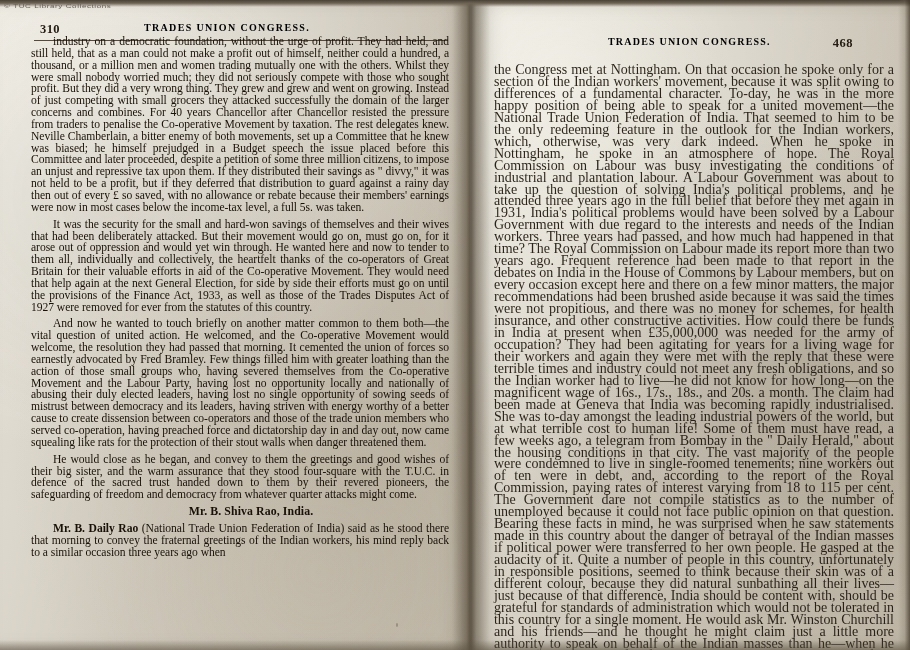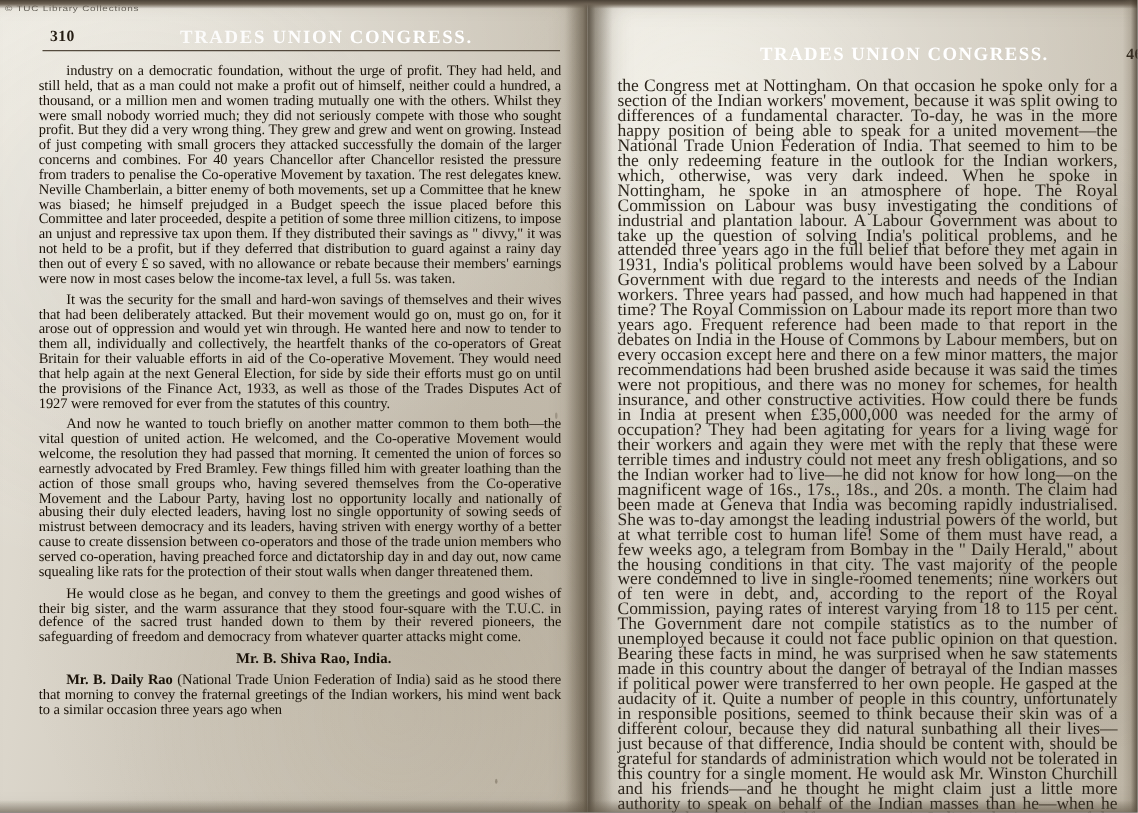--- a/index.html
+++ b/index.html
@@ -104,23 +104,23 @@
   }
   .head-left  { left: 40px;  top: 22px; width: 404px; }
   .head-right { left: 608px; top: 36px; width: 272px; }
 
   .folio {
     font-size: 12.5px;
     letter-spacing: 0.4px;
     color: #241c12;
   }
   .runtitle {
-    font-size: 15px;
+    font-size: 10px;
     letter-spacing: 1.35px;
-    color: #ffffff;
+    color: #000000;
   }
   .head-left .runtitle  { margin-left: 84px; }
   .head-right .folio    { margin-left: 62px; }
   .head-right .runtitle { letter-spacing: 1.2px; }
 
   .rule {
     position: absolute;
     height: 1px;
     background: #3a2f22;
     opacity: 0.85;
@@ -129,21 +129,21 @@
 
   
   .col {
     position: absolute;
     text-align: justify;
     color: #241d14;
     -webkit-font-smoothing: none;
   }
   .col-left {
     left: 31px;
-    top: 51px;
+    top: 36px;
     width: 418px;
     font-size: 11.6px;
     line-height: 11.85px;
     letter-spacing: -0.05px;
   }
   .col-right {
     left: 494px;
     top: 64px;
     width: 400px;
     font-size: 14px;
@@ -208,21 +208,21 @@
     <span class="runtitle">TRADES UNION CONGRESS.</span>
   </div>
   <div class="rule rule-left"></div>
 
   <div class="col col-left">
     <p>industry on a democratic foundation, without the urge of profit. They had held, and still held, that as a man could not make a profit out of himself, neither could a hundred, a thousand, or a million men and women trading mutually one with the others. Whilst they were small nobody worried much; they did not seriously compete with those who sought profit. But they did a very wrong thing. They grew and grew and went on growing. Instead of just competing with small grocers they attacked successfully the domain of the larger concerns and combines. For 40 years Chancellor after Chancellor resisted the pressure from traders to penalise the Co-operative Movement by taxation. The rest delegates knew. Neville Chamberlain, a bitter enemy of both movements, set up a Committee that he knew was biased; he himself prejudged in a Budget speech the issue placed before this Committee and later proceeded, despite a petition of some three million citizens, to impose an unjust and repressive tax upon them. If they distributed their savings as " divvy," it was not held to be a profit, but if they deferred that distribution to guard against a rainy day then out of every £ so saved, with no allowance or rebate because their members' earnings were now in most cases below the income-tax level, a full 5s. was taken.</p>
     <p>It was the security for the small and hard-won savings of themselves and their wives that had been deliberately attacked. But their movement would go on, must go on, for it arose out of oppression and would yet win through. He wanted here and now to tender to them all, individually and collectively, the heartfelt thanks of the co-operators of Great Britain for their valuable efforts in aid of the Co-operative Movement. They would need that help again at the next General Election, for side by side their efforts must go on until the provisions of the Finance Act, 1933, as well as those of the Trades Disputes Act of 1927 were removed for ever from the statutes of this country.</p>
     <p>And now he wanted to touch briefly on another matter common to them both—the vital question of united action. He welcomed, and the Co-operative Movement would welcome, the resolution they had passed that morning. It cemented the union of forces so earnestly advocated by Fred Bramley. Few things filled him with greater loathing than the action of those small groups who, having severed themselves from the Co-operative Movement and the Labour Party, having lost no opportunity locally and nationally of abusing their duly elected leaders, having lost no single opportunity of sowing seeds of mistrust between democracy and its leaders, having striven with energy worthy of a better cause to create dissension between co-operators and those of the trade union members who served co-operation, having preached force and dictatorship day in and day out, now came squealing like rats for the protection of their stout walls when danger threatened them.</p>
     <p>He would close as he began, and convey to them the greetings and good wishes of their big sister, and the warm assurance that they stood four-square with the T.U.C. in defence of the sacred trust handed down to them by their revered pioneers, the safeguarding of freedom and democracy from whatever quarter attacks might come.</p>
     <p class="speaker-head">Mr. B. Shiva Rao, India.</p>
-    <p><span class="runin">Mr. B. Daily Rao</span><span> (National Trade Union Federation of India) said as he stood there that morning to convey the fraternal greetings of the Indian workers, his mind went back to a similar occasion three years ago when</span></p>
+    <p><span class="runin">Mr. B. Daily Rao</span><span> (National Trade Union Federation of India) said as he stood there that morning to convey the fraternal greetings of the Indian workers, his mind reply back to a similar occasion three years ago when</span></p>
   </div>
 
   <div class="head head-right">
     <span class="runtitle">TRADES UNION CONGRESS.</span>
     <span class="folio">468</span>
   </div>
 
   <div class="col col-right">
     <p class="no-indent">the Congress met at Nottingham. On that occasion he spoke only for a section of the Indian workers' movement, because it was split owing to differences of a fundamental character. To-day, he was in the more happy position of being able to speak for a united movement—the National Trade Union Federation of India. That seemed to him to be the only redeeming feature in the outlook for the Indian workers, which, otherwise, was very dark indeed. When he spoke in Nottingham, he spoke in an atmosphere of hope. The Royal Commission on Labour was busy investigating the conditions of industrial and plantation labour. A Labour Government was about to take up the question of solving India's political problems, and he attended three years ago in the full belief that before they met again in 1931, India's political problems would have been solved by a Labour Government with due regard to the interests and needs of the Indian workers. Three years had passed, and how much had happened in that time? The Royal Commission on Labour made its report more than two years ago. Frequent reference had been made to that report in the debates on India in the House of Commons by Labour members, but on every occasion except here and there on a few minor matters, the major recommendations had been brushed aside because it was said the times were not propitious, and there was no money for schemes, for health insurance, and other constructive activities. How could there be funds in India at present when £35,000,000 was needed for the army of occupation? They had been agitating for years for a living wage for their workers and again they were met with the reply that these were terrible times and industry could not meet any fresh obligations, and so the Indian worker had to live—he did not know for how long—on the magnificent wage of 16s., 17s., 18s., and 20s. a month. The claim had been made at Geneva that India was becoming rapidly industrialised. She was to-day amongst the leading industrial powers of the world, but at what terrible cost to human life! Some of them must have read, a few weeks ago, a telegram from Bombay in the " Daily Herald," about the housing conditions in that city. The vast majority of the people were condemned to live in single-roomed tenements; nine workers out of ten were in debt, and, according to the report of the Royal Commission, paying rates of interest varying from 18 to 115 per cent. The Government dare not compile statistics as to the number of unemployed because it could not face public opinion on that question. Bearing these facts in mind, he was surprised when he saw statements made in this country about the danger of betrayal of the Indian masses if political power were transferred to her own people. He gasped at the audacity of it. Quite a number of people in this country, unfortunately in responsible positions, seemed to think because their skin was of a different colour, because they did natural sunbathing all their lives—just because of that difference, India should be content with, should be grateful for standards of administration which would not be tolerated in this country for a single moment. He would ask Mr. Winston Churchill and his friends—and he thought he might claim just a little more authority to speak on behalf of the Indian masses than he—when he opposed the granting of self-government in India in the interests of the Indian masses, was he prepared to assure them at the same time they would give free education, undertake housing schemes, introduce health insurance, and some, if not all, of the amenities that the ordinary man and woman enjoyed in this country? If he would give them that assurance they would begin to consider whether there was anything but hypocrisy in that statement. He took authority for saying on behalf of</p>
   </div>

